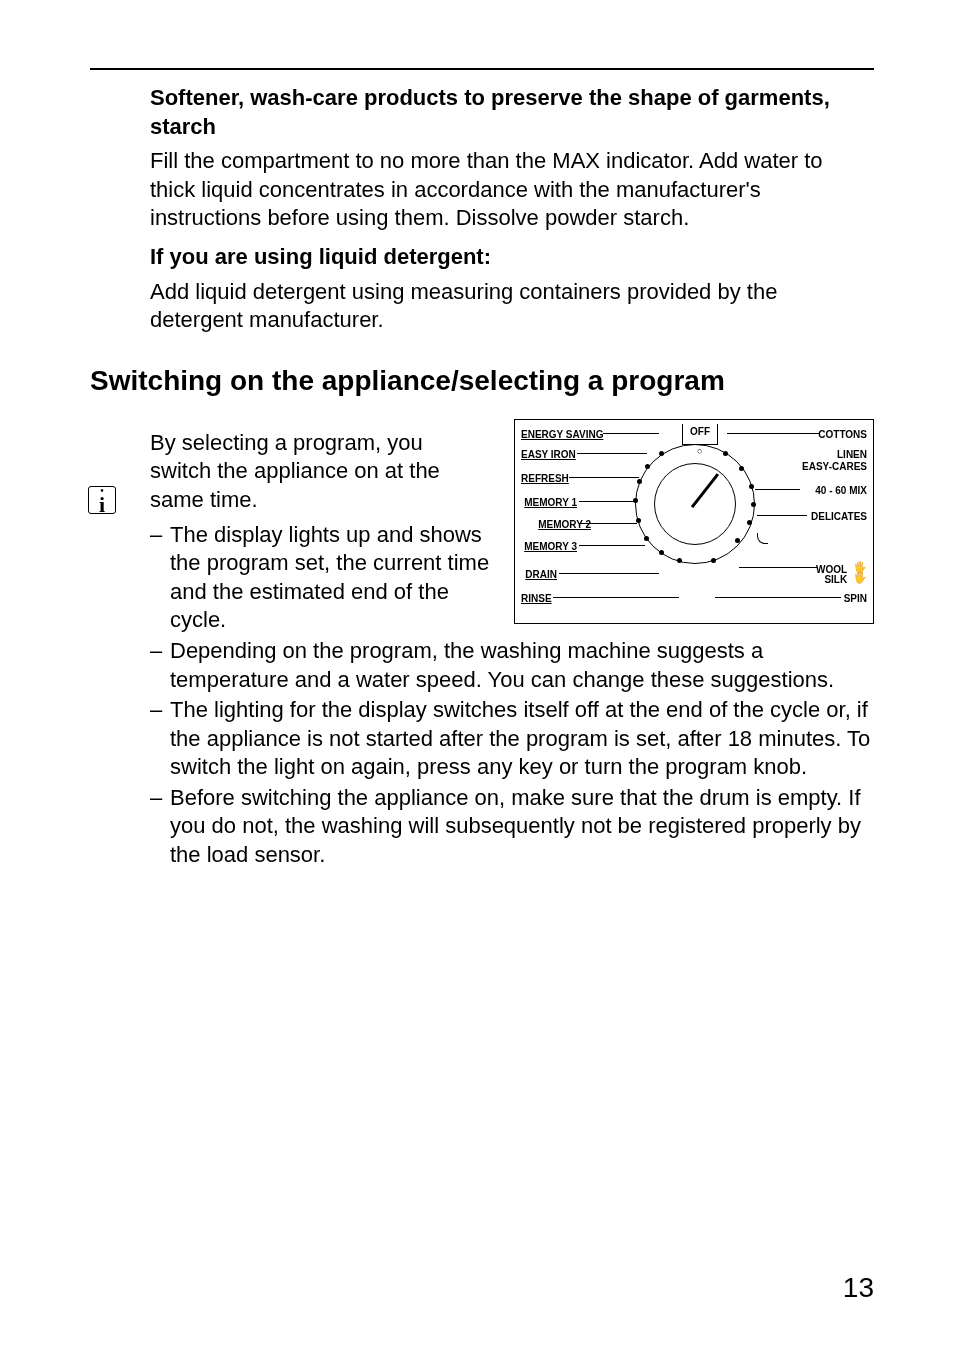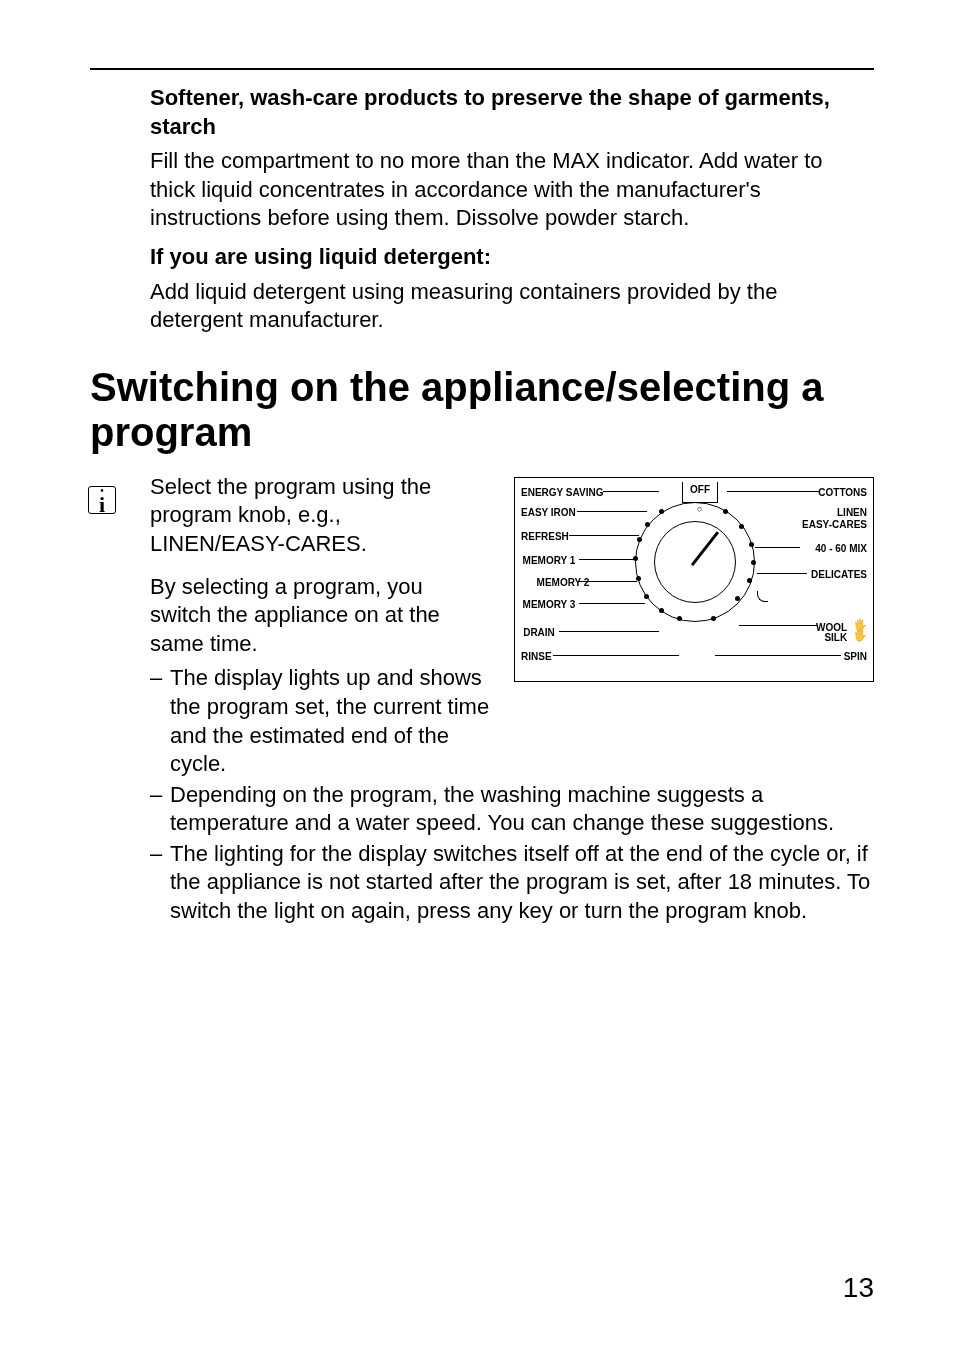--- a/index.html
+++ b/index.html
@@ -31,21 +31,21 @@
     font-size: 22px;
     line-height: 1.3;
   }
   .body-text p {
     margin: 0 16px 6px 0;
   }
   .bold {
     font-weight: 700;
   }
   h2.section-heading {
-    font-size: 40px;
+    font-size: 28px;
     font-weight: 700;
     margin: 30px 0 18px 0;
   }
   .two-col {
     display: flex;
     align-items: flex-start;
     gap: 20px;
   }
   .left-col {
     flex: 1 1 auto;
@@ -152,21 +152,21 @@
     left: 182px;
     top: 26px;
     font-size: 9px;
   }
   .lbl {
     position: absolute;
     font-size: 10px;
     font-weight: 700;
     white-space: nowrap;
   }
-  .lbl.right { text-align: center; }
+  .lbl.right { text-align: right; text-decoration: underline; }
   .lead {
     position: absolute;
     background: #000;
     height: 1px;
   }
   .dot {
     position: absolute;
     width: 5px;
     height: 5px;
     background: #000;
@@ -203,21 +203,20 @@
       <p class="bold">If you are using liquid detergent:</p>
       <p>Add liquid detergent using measuring containers provided by the detergent manufacturer.</p>
     </div>
 
     <h2 class="section-heading">Switching on the appliance/selecting a program</h2>
 
     <div class="body-text">
 
       <div class="two-col">
         <div class="left-col">
-          <p>Select the program using the program knob, e.g., LINEN/EASY-CARES.</p>
           <p style="margin-top:14px">By selecting a program, you switch the appliance on at the same time.</p>
           <ul class="bullets">
             <li>The display lights up and shows the program set, the current time and the estimated end of the cycle.</li>
           </ul>
         </div>
 
         <div class="knob-figure">
           <div class="off-box">OFF</div>
           <div class="off-mark">○</div>
           <div class="knob-dial"></div>
@@ -288,20 +287,21 @@
 
           <span class="lbl" style="right:6px; top:172px">SPIN</span>
           <div class="lead" style="left:200px; top:177px; width:126px"></div>
           <div class="dot" style="left:196px; top:138px"></div>
         </div>
       </div>
 
       <ul class="bullets">
         <li>Depending on the program, the washing machine suggests a temperature and a water speed. You can change these suggestions.</li>
         <li>The lighting for the display switches itself off at the end of the cycle or, if the appliance is not started after the program is set, after 18 minutes. To switch the light on again, press any key or turn the program knob.</li>
+        <li>Before switching the appliance on, make sure that the drum is empty. If you do not, the washing will subsequently not be registered properly by the load sensor.</li>
       </ul>
 
     </div>
   </div>
 
   <div class="info-icon">i</div>
 
   <div class="page-number">13</div>
 </div>
 

